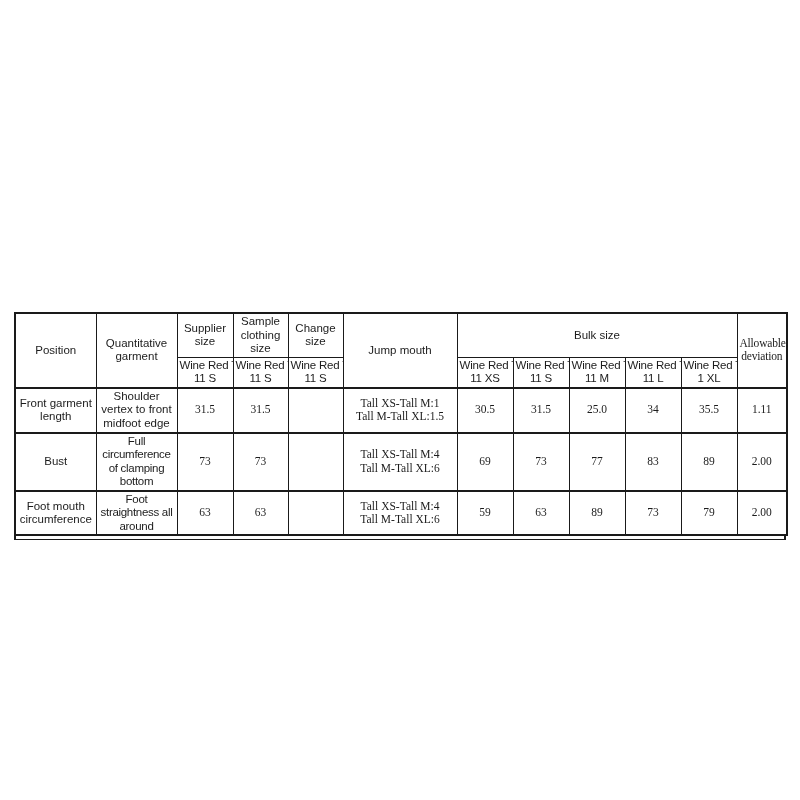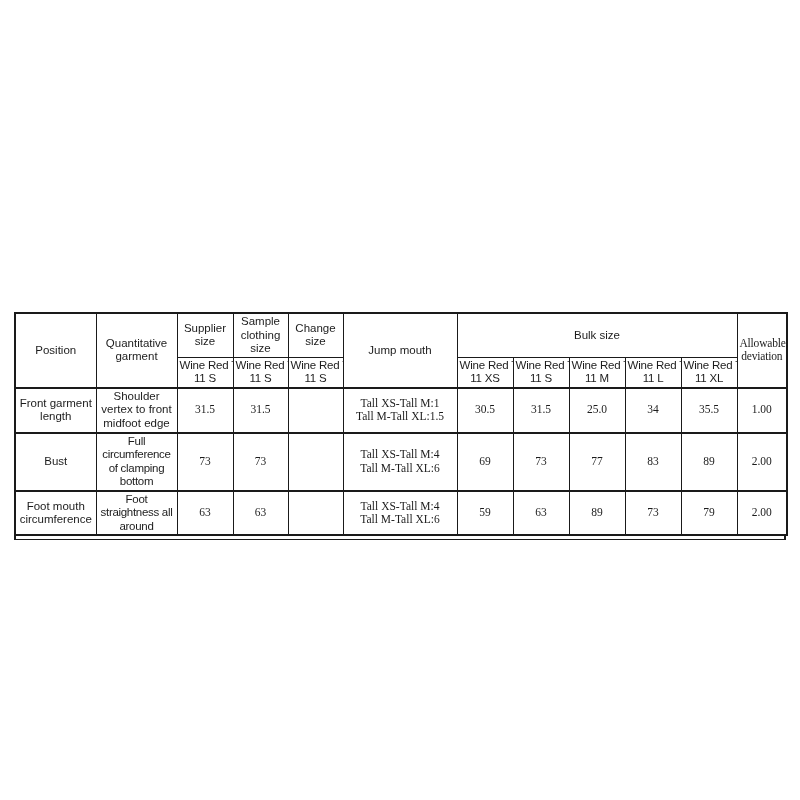--- a/index.html
+++ b/index.html
@@ -136,41 +136,41 @@
           <th class="sub">
             <span class="l">Wine Red Ta</span>
             <span class="l">11 M</span>
           </th>
           <th class="sub">
             <span class="l">Wine Red Ta</span>
             <span class="l">11 L</span>
           </th>
           <th class="sub">
             <span class="l">Wine Red Ta</span>
-            <span class="l">11 XL</span>
+            <span class="l">1 XL</span>
           </th>
         </tr>
       </thead>
       <tbody>
         <tr class="r1">
           <td>Front garment length</td>
           <td>Shoulder vertex to front midfoot edge</td>
           <td class="num">31.5</td>
           <td class="num">31.5</td>
           <td class="num"></td>
           <td class="jump">
             <span class="l">Tall XS-Tall M:1</span>
             <span class="l">Tall M-Tall XL:1.5</span>
           </td>
           <td class="num">30.5</td>
           <td class="num">31.5</td>
           <td class="num">25.0</td>
           <td class="num">34</td>
           <td class="num">35.5</td>
-          <td class="num">1.00</td>
+          <td class="num">1.11</td>
         </tr>
         <tr class="r2">
           <td>Bust</td>
           <td class="method-sm">Full circumference of clamping bottom</td>
           <td class="num">73</td>
           <td class="num">73</td>
           <td class="num"></td>
           <td class="jump">
             <span class="l">Tall XS-Tall M:4</span>
             <span class="l">Tall M-Tall XL:6</span>

